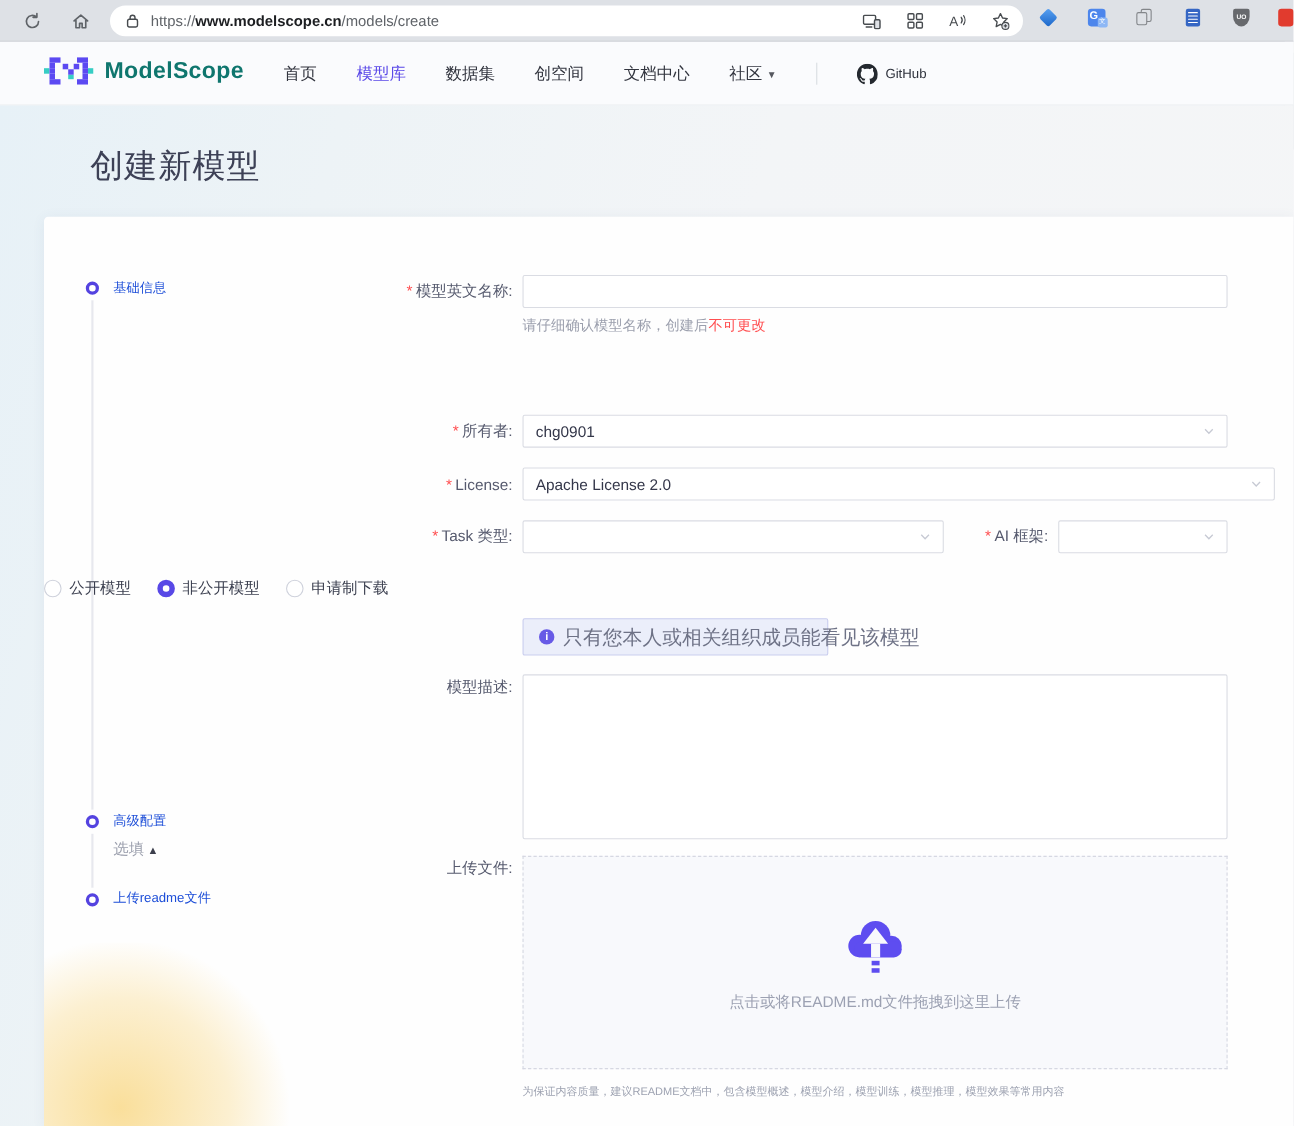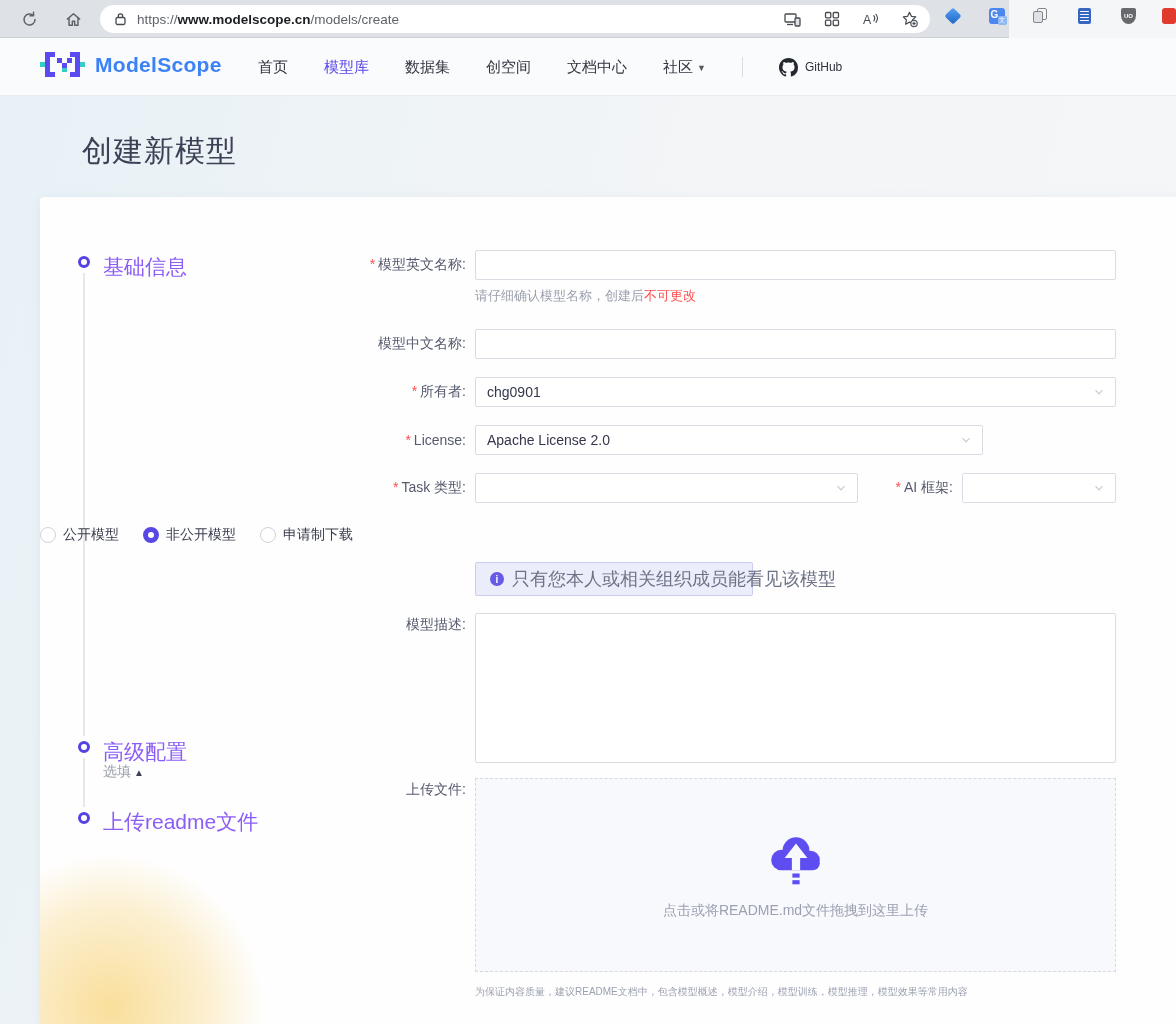--- a/index.html
+++ b/index.html
@@ -1,20 +1,20 @@
 <!DOCTYPE html>
 <html><head>
 <meta charset="utf-8">
 <style>
   * { margin:0; padding:0; box-sizing:border-box; }
   html,body { width:1176px; height:1024px; overflow:hidden; }
   body { position:relative; font-family:"Liberation Sans","DejaVu Sans",sans-serif; background:#f5f6f7; }
 
   
-  .browser-bar { position:absolute; left:0; top:0; width:1009px; height:38px; background:#dee1e6; border-bottom:1px solid #ccd0d5; }
+  .browser-bar { position:absolute; left:0; top:0; width:1176px; height:38px; background:#dee1e6; border-bottom:1px solid #ccd0d5; }
   .chrome-btn { position:absolute; top:8px; width:22px; height:22px; display:flex; align-items:center; justify-content:center; color:#5f6368; cursor:pointer; }
   .url-pill { position:absolute; left:100px; top:5px; width:830px; height:28px; background:#ffffff; border-radius:14px; display:flex; align-items:center; padding:0 12px 0 14px; }
   .url-text { font-size:13.5px; color:#5f6368; margin-left:10px; white-space:nowrap; flex:1; }
   .url-text .host { color:#1c1e21; font-weight:700; }
   .pill-icons { display:flex; align-items:center; gap:22px; margin-left:auto; color:#474b4f; }
   .ext-icons { position:absolute; top:7px; left:944px; display:flex; align-items:center; gap:27px; }
   .icon16 { width:17px; height:17px; display:flex; align-items:center; justify-content:center; }
   .diamond { width:12px; height:12px; transform:rotate(45deg); background:linear-gradient(135deg,#5aa2f2 0%,#1b66c9 100%); border-radius:2px; }
   .translate-sq { width:16px; height:16px; background:#4d86ec; border-radius:3px; position:relative; }
   .translate-sq span { position:absolute; left:2px; top:1px; color:#fff; font-size:10px; font-weight:700; }
@@ -27,42 +27,42 @@
   .reader-app span { height:1.5px; background:#fff; border-radius:1px; }
   .uo-shield { width:15px; height:16px; background:#67696d; border-radius:2px 2px 50% 50% / 2px 2px 55% 55%; color:#fff; font-size:6px; font-weight:700; display:flex; align-items:center; justify-content:center; }
   .red-ext { width:14px; height:16px; background:#e13b2e; border-radius:3px; }
 
   .scroll-track { position:absolute; left:1168px; top:38px; width:8px; height:986px; background:#f0f1f4; }
   .scroll-thumb { position:absolute; left:1167px; top:48px; width:9px; height:88px; background:#ffffff; border:1px solid #e0e3e7; border-radius:5px 0 0 5px; }
 
   
   .nav-bar { position:absolute; left:0; top:38px; width:1176px; height:58px; background:#fafbfd; border-bottom:1px solid #e9edf0; }
   .brand { position:absolute; left:40px; top:14px; display:flex; align-items:center; gap:10px; cursor:pointer; }
-  .brand-text { font-size:21px; font-weight:800; color:#3b82f6; letter-spacing:.3px; }
+  .brand-text { font-size:21px; font-weight:800; color:#0f766e; letter-spacing:.3px; }
   .nav-items { position:absolute; left:258px; top:0; height:58px; display:flex; align-items:center; gap:36px; font-size:15px; color:#32353f; }
   .nav-item { cursor:pointer; white-space:nowrap; }
   .nav-item.active { color:#5a49e8; }
   .nav-caret { font-size:9px; color:#55585f; margin-left:4px; vertical-align:1px; }
   .nav-divider { width:1px; height:20px; background:#d9dce1; }
   .github-link { display:flex; align-items:center; gap:7px; color:#2e323c; font-size:12px; cursor:pointer; }
 
   
   .page-bg { position:absolute; left:0; top:96px; width:1176px; height:928px;
     background:linear-gradient(105deg,#e7f1f7 0%,#edf3f6 22%,#f3f5f7 50%,#f5f6f7 100%); }
   .page-title { position:absolute; left:40px; top:131px; font-size:30px; font-weight:500; color:#3d4156; letter-spacing:1px;margin-left:42px; }
 
   .card { position:absolute; left:40px; top:197px; width:1136px; height:827px; background:#fefefe;
     border-radius:4px 0 0 0; box-shadow:0 2px 12px rgba(70,90,130,.07); overflow:hidden; }
   .card .glow { position:absolute; left:-70px; top:660px; width:300px; height:300px; pointer-events:none;
     background:radial-gradient(circle at 140px 150px, rgba(246,197,74,.55) 0%, rgba(246,197,74,.25) 45%, rgba(246,197,74,0) 70%); }
 
   
   .step-dot { position:absolute; width:12px; height:12px; border:3px solid #5443e0; border-radius:50%; background:#fff; }
   .step-line { position:absolute; width:2px; background:#e7e8ee; }
-  .step-label { position:absolute; font-size:21px; color:#8b5cf6; cursor:pointer; white-space:nowrap; }
+  .step-label { position:absolute; font-size:12px; color:#1d4ed8; cursor:pointer; white-space:nowrap; }
   .step-sub { position:absolute; font-size:14px; color:#9a9eac; cursor:pointer; }
   .step-sub .caret { color:#3c3f4c; font-size:10px; margin-left:3px; }
 
   
   .frow { position:absolute; left:0; display:flex; align-items:center; }
   .flabel { width:435px; padding-right:9px; text-align:right; font-size:14px; color:#565a6e; white-space:nowrap; }
   .req { color:#ff4d4f; margin-right:3px; font-size:14px; }
   .ctl { height:30px; background:#fff; border:1px solid #dadce3; border-radius:2px; }
   .txt-input { width:641px; padding:0 10px; font-size:14px; color:#3b3e4c; outline:none; font-family:inherit; }
   .sel { display:flex; align-items:center; justify-content:space-between; padding:0 10px 0 11px; cursor:pointer;gap:27px; }
@@ -236,38 +236,34 @@
 
   <span class="step-dot" style="left:38px; top:615px"></span>
   <span class="step-label" style="left:63px; top:611px">上传readme文件</span>
 
   <div class="frow" style="top:53px">
     <div class="flabel"><span class="req">*</span><span>模型英文名称:</span></div>
     <input class="ctl txt-input" type="text" value="" style="">
   </div>
   <div class="hint" style="top:90px"><span>请仔细确认模型名称，创建后</span><span class="warn">不可更改</span></div>
 
-  <div class="frow" style="top:132px">
-    <div class="flabel"><span>模型中文名称:</span></div>
-    <input class="ctl txt-input" type="text" value="" style="">
-  </div>
 
   <div class="frow" style="top:180px">
     <div class="flabel"><span class="req">*</span><span>所有者:</span></div>
     <div class="ctl sel" style="width:641px">
       <span class="val">chg0901</span>
       <svg class="chev" width="12" height="12" viewBox="0 0 12 12">
           <path d="M2.5 4.2 6 7.8l3.5-3.6" fill="none" stroke="#c7cad4" stroke-width="1.2"></path>
         </svg>
     </div>
   </div>
 
   <div class="frow" style="top:228px">
     <div class="flabel"><span class="req">*</span><span>License:</span></div>
-    <div class="ctl sel" style="width:508px">
+    <div class="ctl sel" style="width:684px">
       <span class="val">Apache License 2.0</span>
       <svg class="chev" width="12" height="12" viewBox="0 0 12 12">
           <path d="M2.5 4.2 6 7.8l3.5-3.6" fill="none" stroke="#c7cad4" stroke-width="1.2"></path>
         </svg>
     </div>
   </div>
 
   <div class="frow" style="top:276px">
     <div class="flabel"><span class="req">*</span><span>Task 类型:</span></div>
     <div class="ctl sel" style="width:383px">

